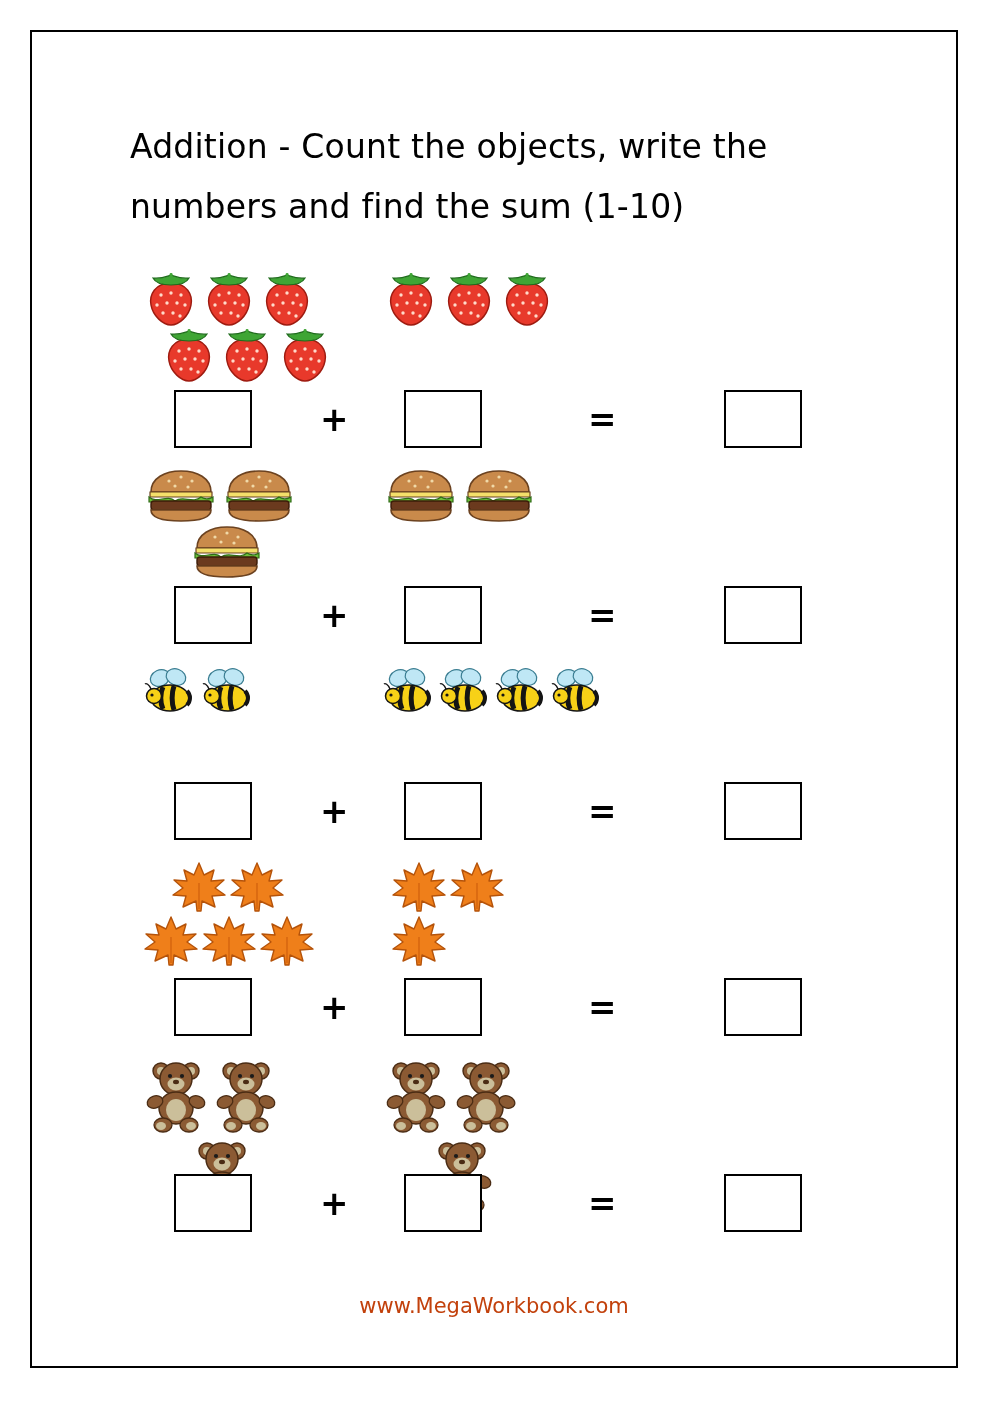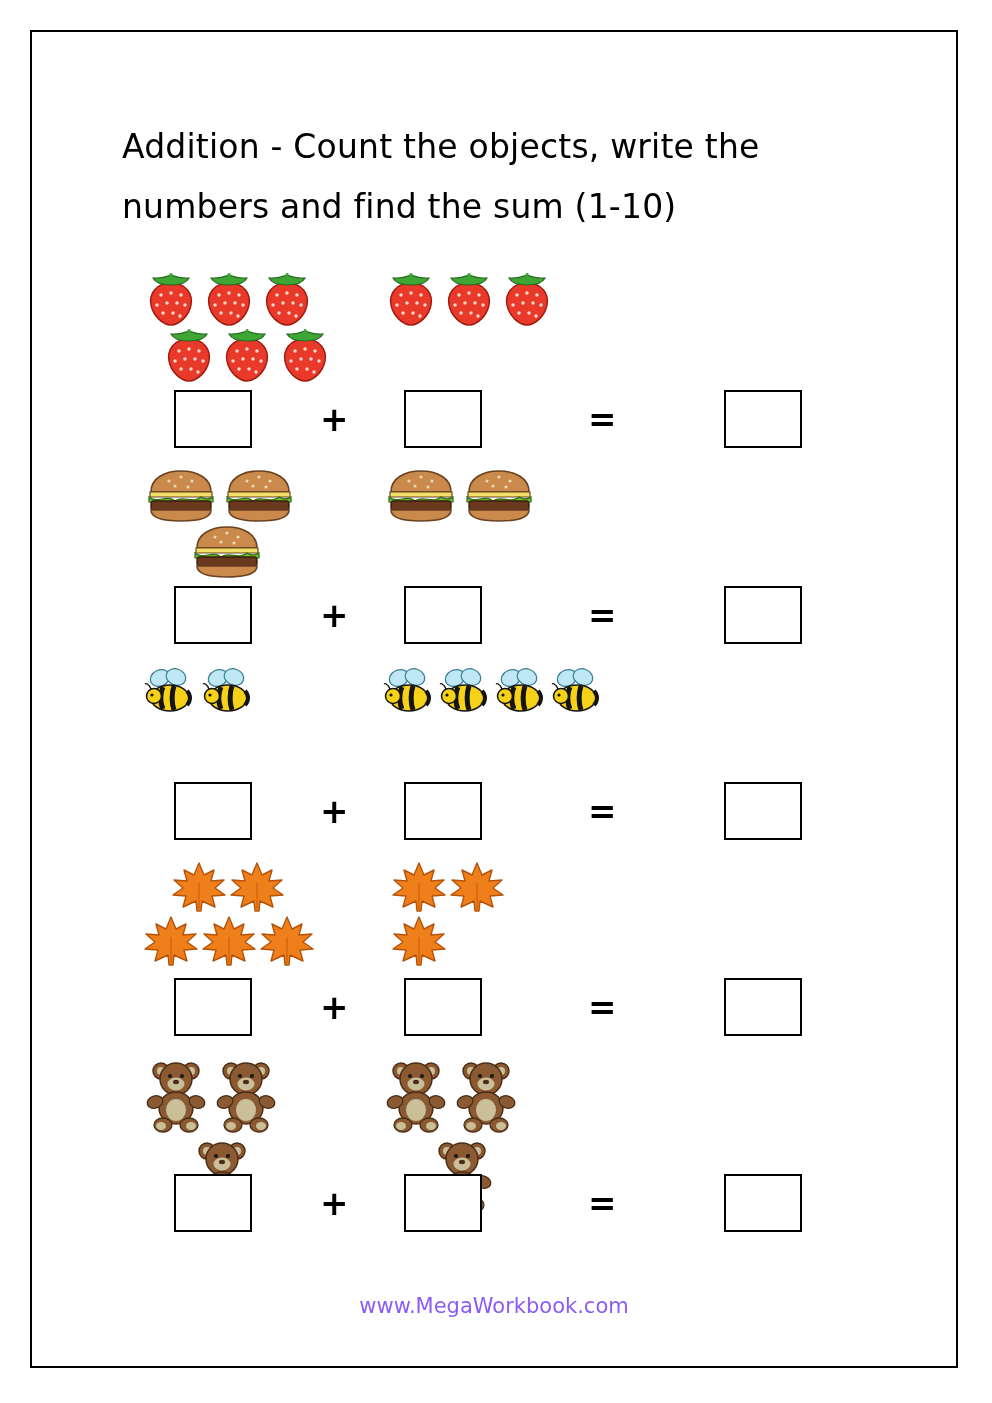--- a/index.html
+++ b/index.html
@@ -19,21 +19,21 @@
     left: 30px;
     top: 30px;
     width: 928px;
     height: 1338px;
     border: 2px solid #000000;
     box-sizing: border-box;
     background: #ffffff;
   }
   .worksheet-title {
     position: absolute;
-    left: 90px;
+    left: 98px;
     top: 85px;
     width: 760px;
     font-family: "DejaVu Sans", sans-serif;
     font-size: 33px;
     line-height: 60px;
     color: #000000;
     letter-spacing: 0.2px;
   }
   .rows {
     position: absolute;
@@ -87,21 +87,21 @@
   .op-plus { left: 288px; }
   .op-equals { left: 556px; }
   .footer {
     position: absolute;
     left: 0;
     top: 1262px;
     width: 100%;
     text-align: center;
     font-family: "DejaVu Sans", sans-serif;
     font-size: 21px;
-    color: #8b5cf6;
+    color: #c2410c;
   }
 
   
   .sprite { display: block; }
 </style>
 </head>
 <body>
 
 <div class="page-frame">
 

